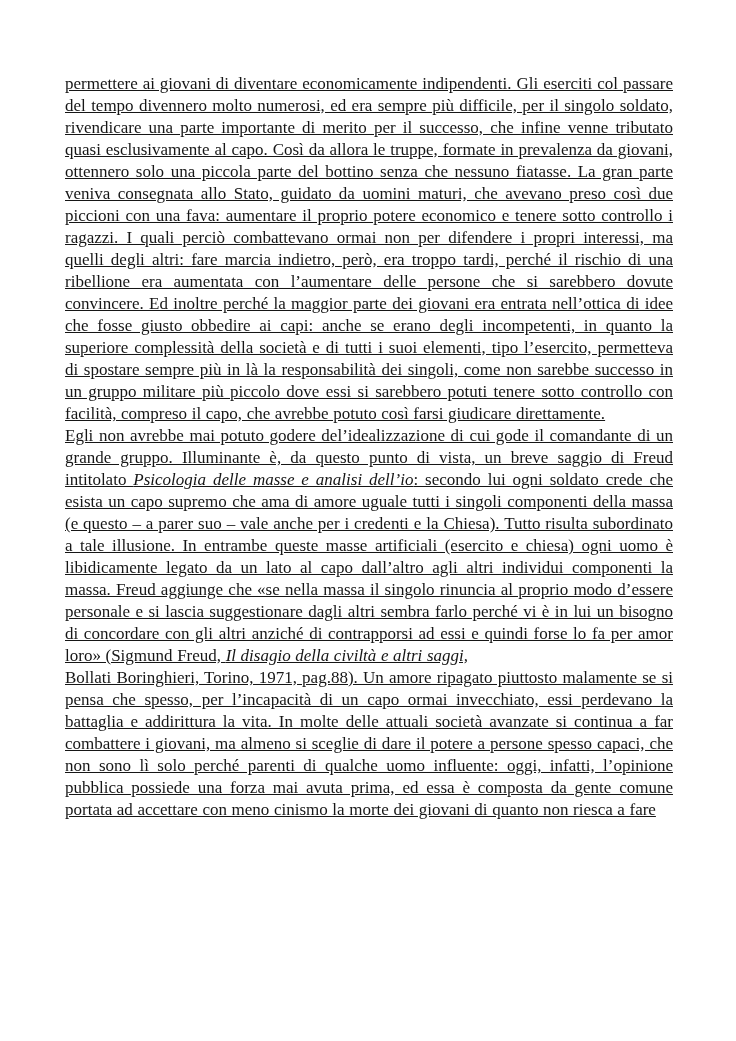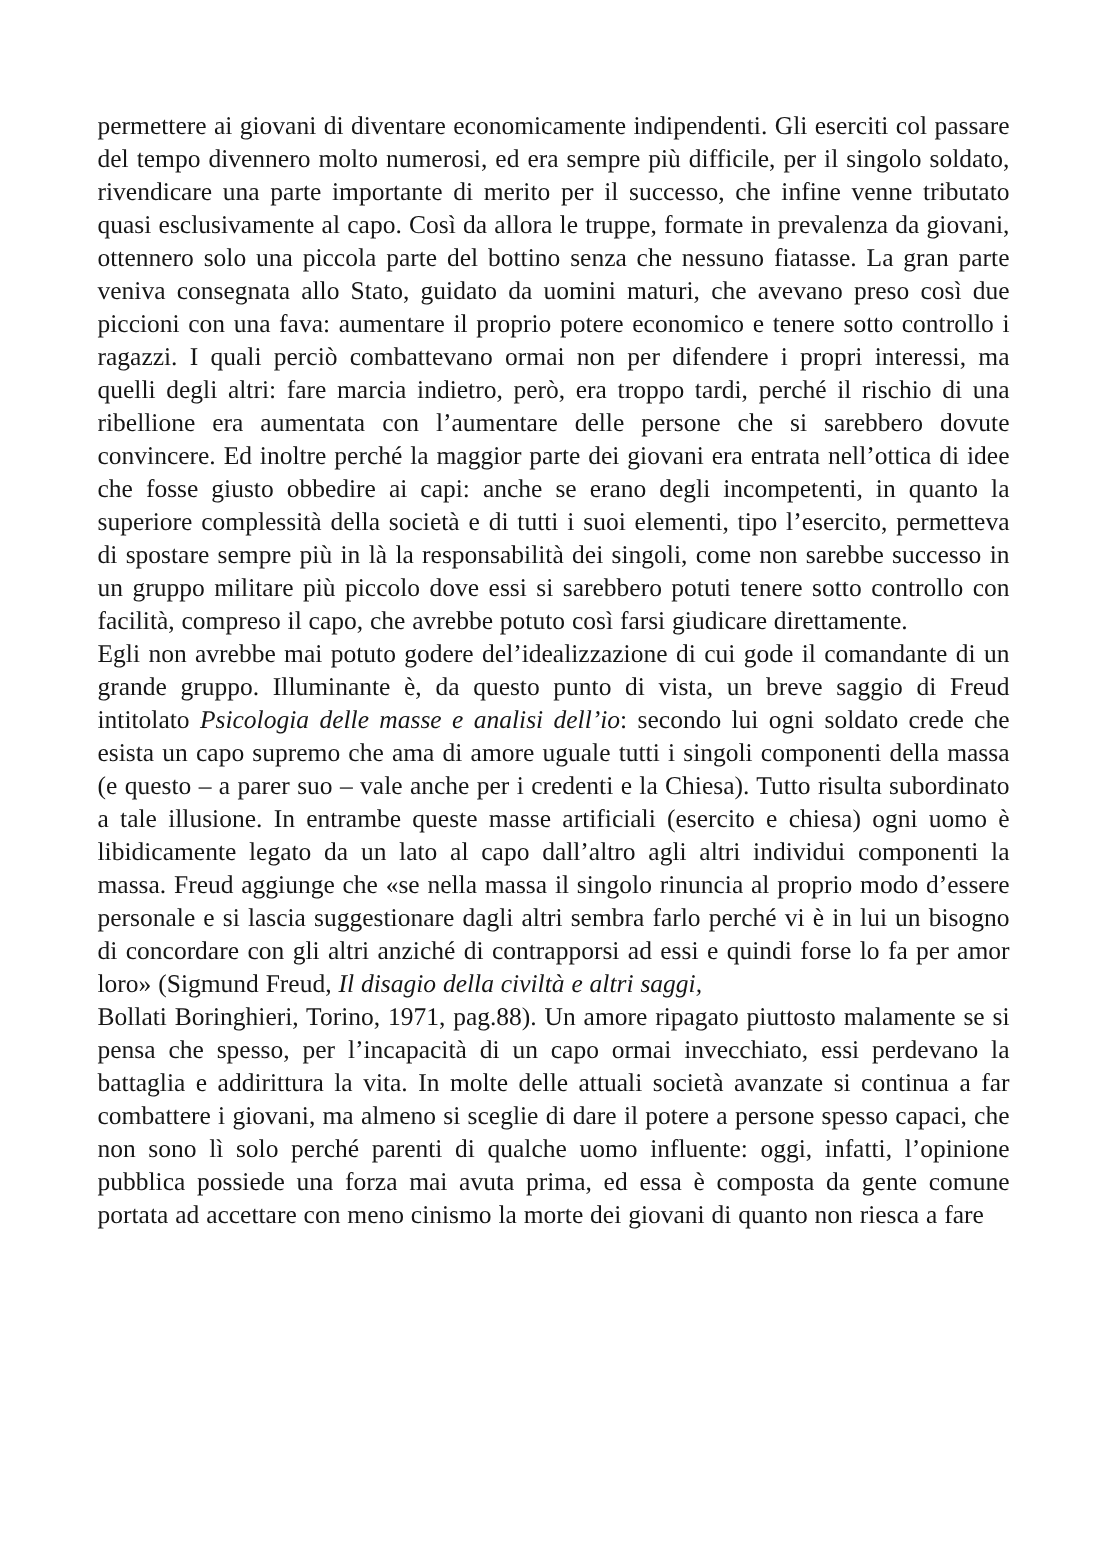--- a/index.html
+++ b/index.html
@@ -25,20 +25,21 @@
   .para {
     margin: 0;
     padding: 0;
     font-size: 17px;
     line-height: 22px;
     text-align: justify;
     text-justify: inter-word;
     hyphens: none;
     -webkit-hyphens: none;
     word-spacing: 0.02em;
+    text-decoration: underline;
   }
   .para .italic {
     font-style: italic;
   }
 </style>
 </head>
 <body>
 
 <div class="page">
   <div class="text-body">

